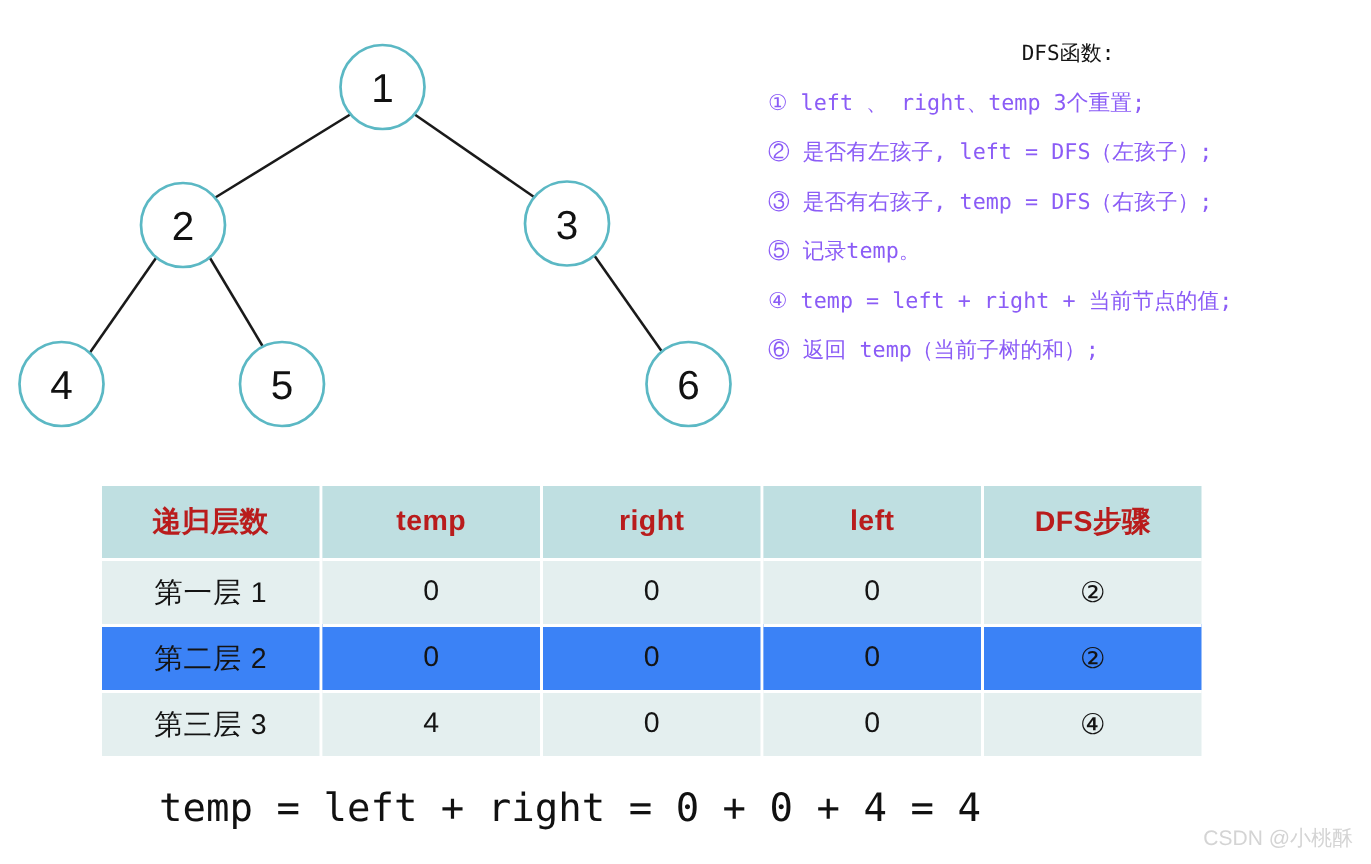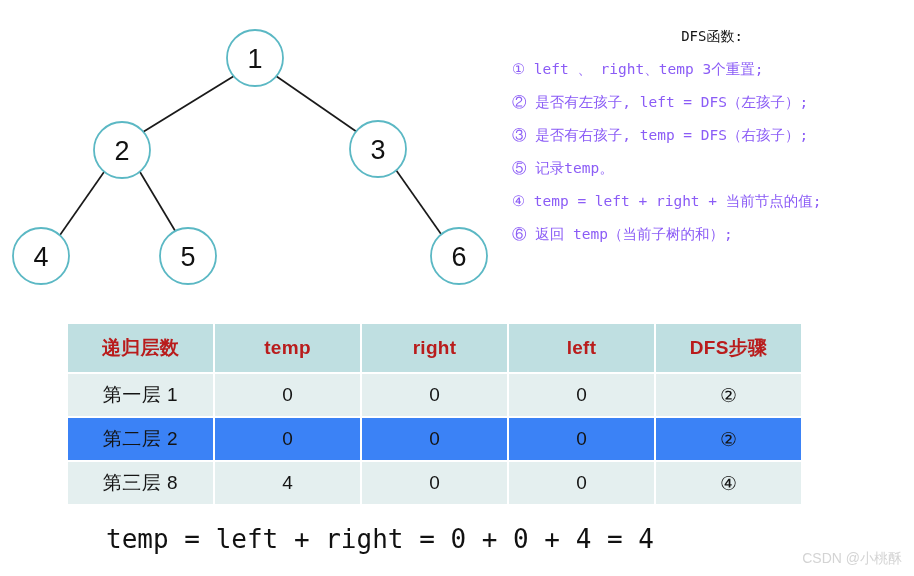--- a/index.html
+++ b/index.html
@@ -209,21 +209,21 @@
       <td>②</td>
     </tr>
     <tr class="row-even">
       <td class="cell-level">第二层 2</td>
       <td>0</td>
       <td>0</td>
       <td>0</td>
       <td>②</td>
     </tr>
     <tr class="row-odd">
-      <td class="cell-level">第三层 8</td>
+      <td class="cell-level">第三层 3</td>
       <td>4</td>
       <td>0</td>
       <td>0</td>
       <td>④</td>
     </tr>
   </tbody>
 </table>
 
 <div id="result-formula">temp = left + right = 0 + 0 + 4 = 4</div>
 

